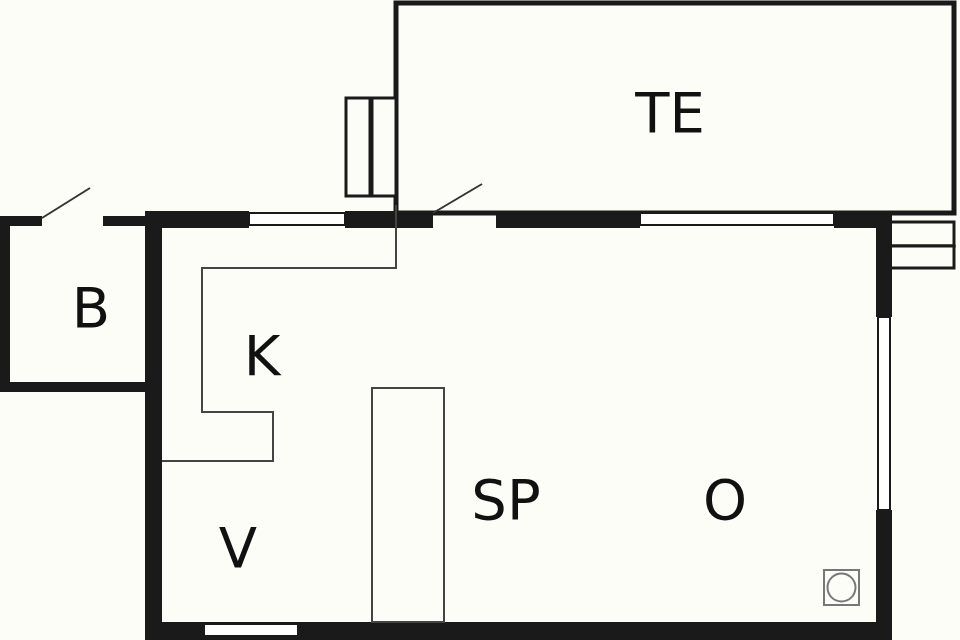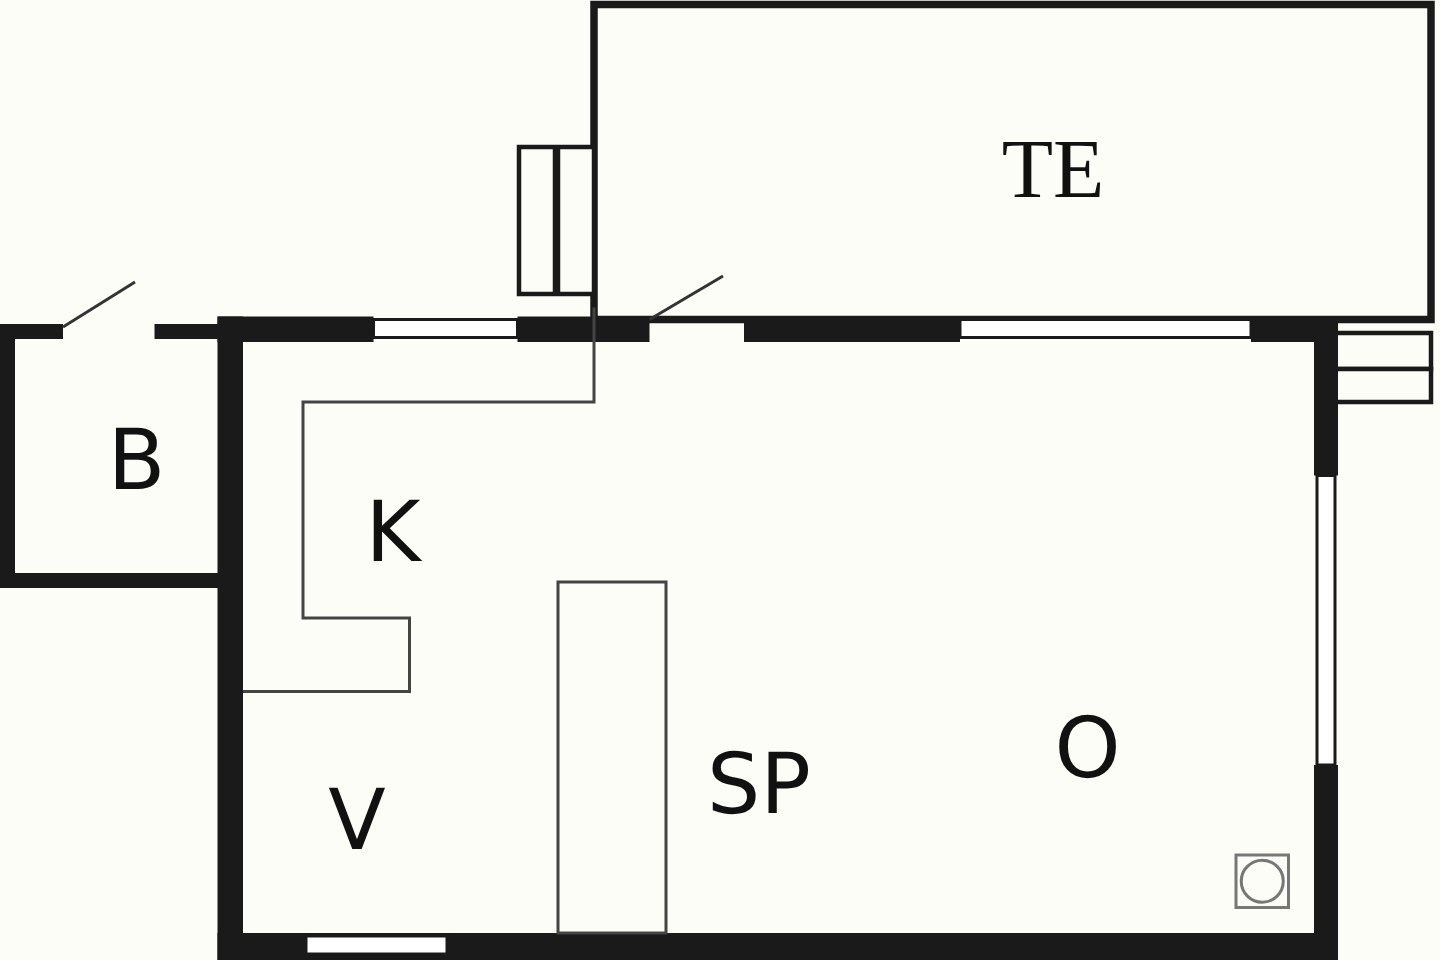--- a/index.html
+++ b/index.html
@@ -55,18 +55,18 @@
     <polyline points="396,205 396,268 202,268 202,412 273,412 273,461 162,461"></polyline>
     <rect x="372" y="388" width="72" height="234"></rect>
   </g>
 
   <g>
     <rect x="824" y="570" width="35" height="35" fill="none" stroke="#777" stroke-width="2"></rect>
     <circle cx="841.5" cy="587.5" r="14" fill="none" stroke="#777" stroke-width="2"></circle>
   </g>
 </svg>
 
-<div class="label" style="left:702px; top:113px;font-family:Liberation Serif, serif;">TE</div>
+<div class="label" style="left:670px; top:113px;">TE</div>
 <div class="label" style="left:91px; top:308px;">B</div>
 <div class="label" style="left:262px; top:356px;">K</div>
-<div class="label" style="left:506px; top:500px;margin-top:24px;">SP</div>
+<div class="label" style="left:506px; top:500px;">SP</div>
 <div class="label" style="left:725px; top:500px;">O</div>
 <div class="label" style="left:238px; top:548px;">V</div>
 
 </body></html>

